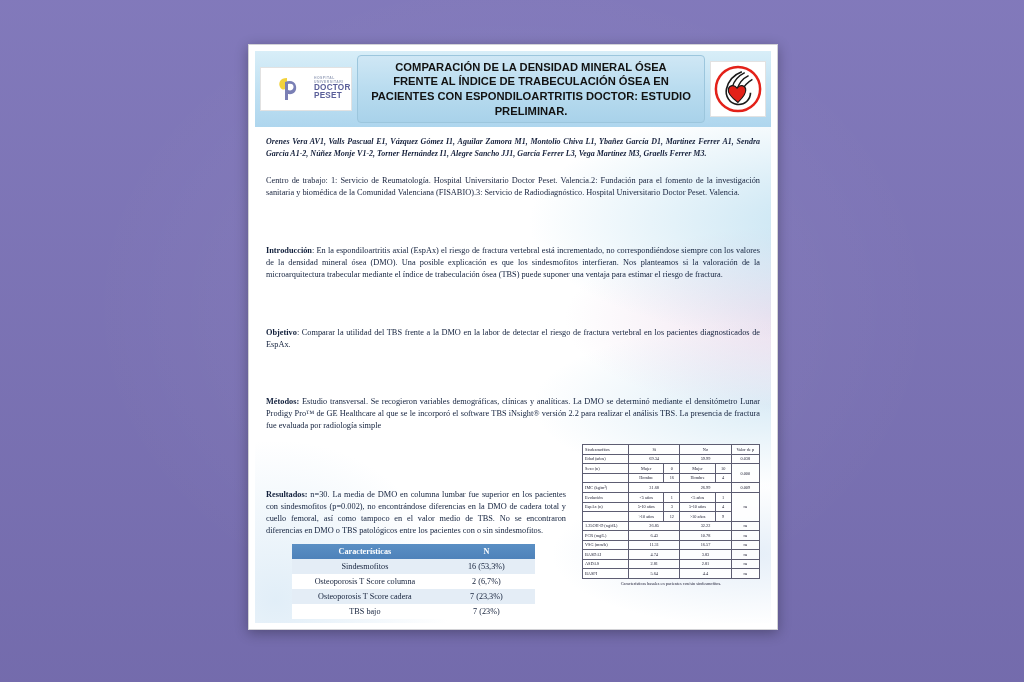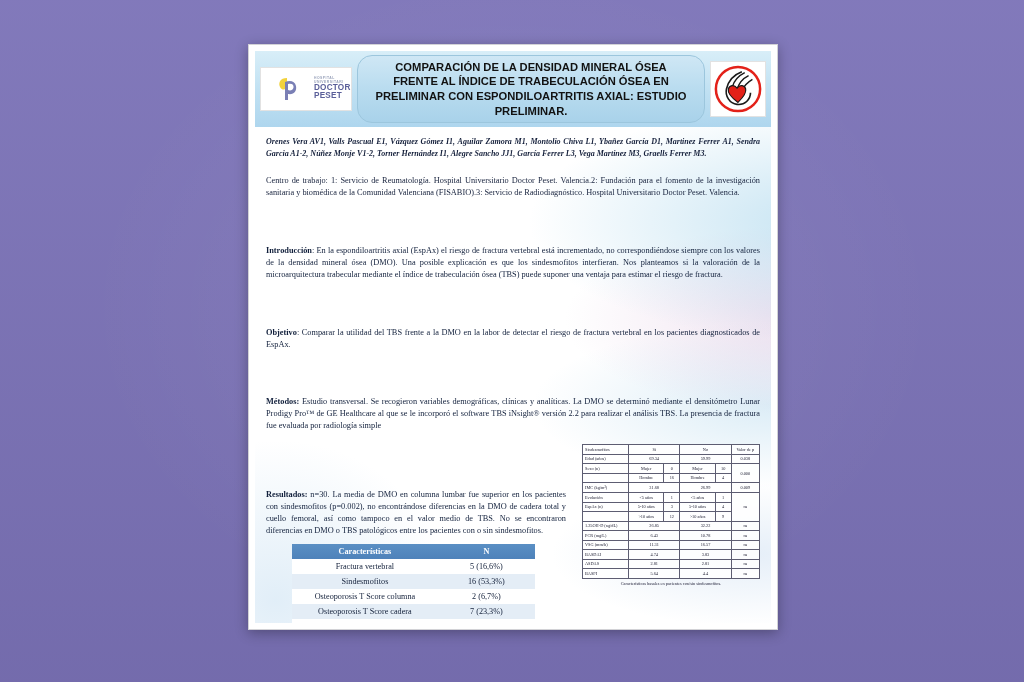--- a/index.html
+++ b/index.html
@@ -70,21 +70,21 @@
   .logo-main {
     font-family: "Liberation Sans", sans-serif;
     font-size: 8.2px; letter-spacing: .2px; color: #5a5f99; font-weight: 700;
   }
   .title-box {
     flex: 1 1 auto;
     margin: 0 5px;
     align-self: stretch;
     background: linear-gradient(180deg, #cfe7f5 0%, #b9dcef 50%, #a9d2ea 100%);
     border: 1px solid #9cc6dd;
-    border-radius: 15px;
+    border-radius: 4px;
     display: flex; align-items: center; justify-content: center;
     padding: 4px 8px;
   }
   .title-text {
     font-family: "Liberation Sans", sans-serif;
     font-weight: bold;
     font-size: 11.2px;
     line-height: 1.30;
     text-align: center;
     color: #121212;
@@ -180,21 +180,21 @@
           <span class="logo-text">
             <span class="logo-top">HOSPITAL UNIVERSITARI</span>
             <span class="logo-main">DOCTOR PESET</span>
           </span>
         </div>
 
         <div class="title-box">
           <div class="title-text">
             <div>COMPARACIÓN DE LA DENSIDAD MINERAL ÓSEA</div>
             <div>FRENTE AL ÍNDICE DE TRABECULACIÓN ÓSEA EN</div>
-            <div>PRELIMINAR CON ESPONDILOARTRITIS AXIAL: ESTUDIO</div>
+            <div>PACIENTES CON ESPONDILOARTRITIS DOCTOR: ESTUDIO</div>
             <div>PRELIMINAR.</div>
           </div>
         </div>
 
         <div class="logo-right">
           <svg viewBox="0 0 52 52" width="50" height="50">
             <circle cx="26" cy="26" r="23" fill="#ffffff" stroke="#e32119" stroke-width="2.6"></circle>
             <path d="M30 8 C22 11 16 17 14 26 C12.5 33 17 41 25 42 C33 43 39 37 39 30" fill="none" stroke="#1a1a1a" stroke-width="1.7"></path>
             <path d="M33 9 C27 12 22 17 20 24" fill="none" stroke="#1a1a1a" stroke-width="1.5"></path>
             <path d="M37 12 C31 15 27 20 25 26" fill="none" stroke="#1a1a1a" stroke-width="1.5"></path>
@@ -230,24 +230,20 @@
 
             <div class="char-table-wrap">
               <table class="char">
                 <thead>
                   <tr>
                     <th class="c1">Características</th>
                     <th>N</th>
                   </tr>
                 </thead>
                 <tbody id="char-body">
-                    <tr class="odd">
-                      <td class="c1">Fractura vertebral</td>
-                      <td>5 (16,6%)</td>
-                    </tr>
                     <tr class="even">
                       <td class="c1">Sindesmofitos</td>
                       <td>16 (53,3%)</td>
                     </tr>
                     <tr class="odd">
                       <td class="c1">Osteoporosis T Score columna</td>
                       <td>2 (6,7%)</td>
                     </tr>
                     <tr class="even">
                       <td class="c1">Osteoporosis T Score cadera</td>

